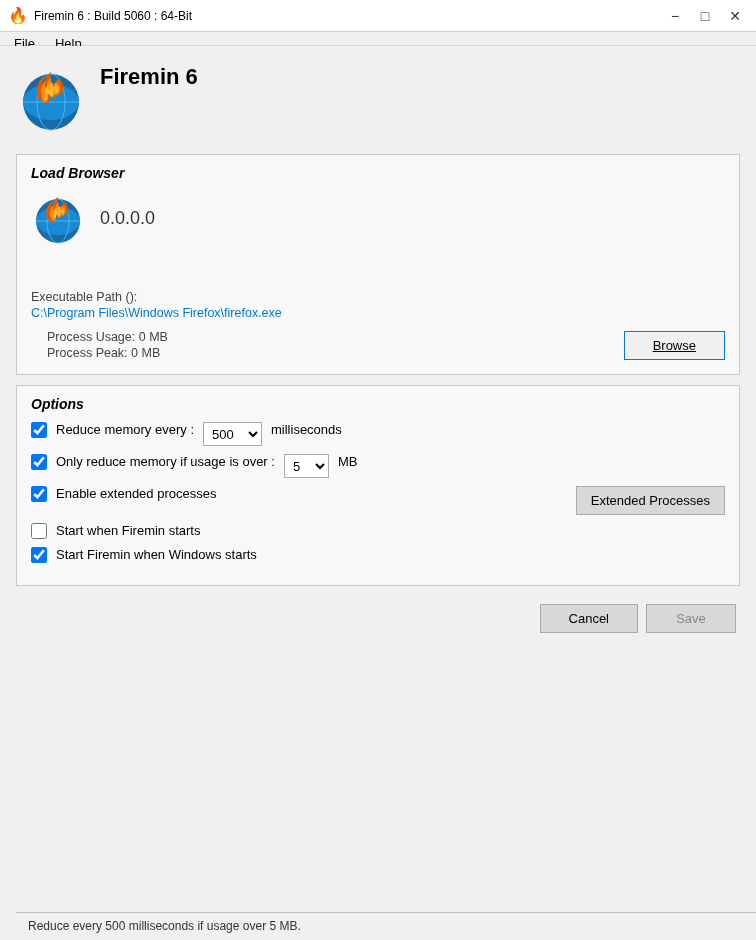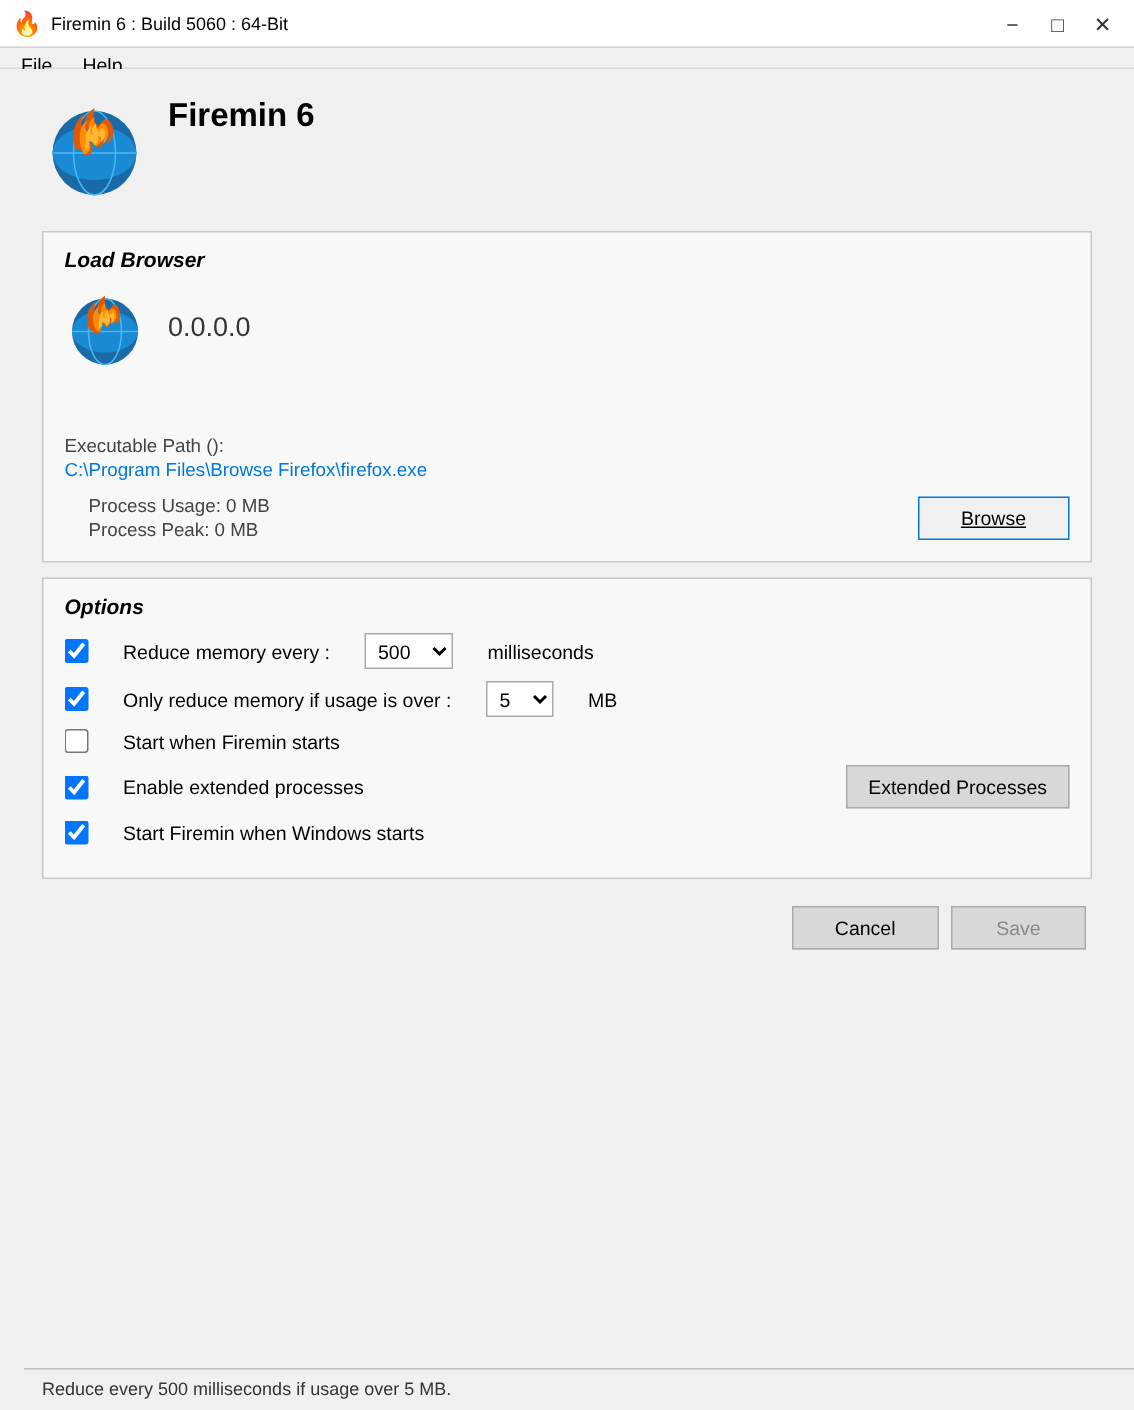--- a/index.html
+++ b/index.html
@@ -61,21 +61,21 @@
     .menu-item {
       padding: 2px 10px;
       cursor: pointer;
       font-size: 13px;
       color: #000;
     }
 
     
     .main-content {
       flex: 1;
-      padding: 12px 28px;
+      padding: 12px 16px;
       background: #f0f0f0;
       display: flex;
       flex-direction: column;
       gap: 10px;
     }
 
     
     .app-header {
       display: flex;
       align-items: flex-start;
@@ -169,23 +169,23 @@
       background: #f0f0f0;
       color: #000;
       cursor: pointer;
       min-width: 100px;
       text-decoration: underline;
     }
 
     
     .options-row {
       display: flex;
-      align-items: center;
+      align-items: flex-start;
       margin-bottom: 8px;
-      gap: 23px;
+      gap: 9px;
     }
     .options-row input[type="checkbox"] {
       width: 16px;
       height: 16px;
       cursor: pointer;
       flex-shrink: 0;
     }
     .options-row label {
       font-size: 13px;
       color: #000;
@@ -306,21 +306,21 @@
           <line x1="5" y1="30" x2="49" y2="30" stroke="#4ab8f0" stroke-width="1"></line>
           <path d="M16 28 Q13 16 21 10 Q18 18 23 18 Q20 11 27 6 Q26 14 30 16 Q33 9 36 14 Q39 21 34 26 Q35 18 30 18 Q33 24 28 28 Q26 22 23 24 Q26 30 21 32 Q19 30 16 28Z" fill="#e05a00"></path>
           <path d="M20 27 Q17 18 23 13 Q21 19 25 19 Q23 15 27 11 Q27 16 29 18 Q31 13 34 16 Q36 21 32 25 Q33 19 30 20 Q32 24 28 27 Q26 23 24 24 Q26 29 22 30 Q21 29 20 27Z" fill="#ff8c00"></path>
           <path d="M23 25 Q22 19 26 16 Q25 21 27 21 Q26 18 29 15 Q29 18 30 20 Q32 16 33 18 Q34 22 31 25 Q32 20 30 21 Q31 24 28 26 Q27 23 25 24 Q26 27 23 28 Q22 27 23 25Z" fill="#ffb830"></path>
         </svg>
       </div>
       <span class="browser-version">0.0.0.0</span>
     </div>
 
     <div class="exe-path-label">Executable Path ():</div>
-    <a class="exe-path-link">C:\Program Files\Browse Firefox\firefox.exe</a>
+    <a class="exe-path-link">C:\Program Files\Windows Firefox\firefox.exe</a>
 
     <div class="usage-browse-row">
       <div class="usage-info">
         <div class="usage-row"><span>Process Usage: </span><span>0 MB</span></div>
         <div class="usage-row"><span>Process Peak: </span><span>0 MB</span></div>
       </div>
       <button class="browse-btn">Browse</button>
     </div>
   </div>
 
@@ -348,32 +348,32 @@
         <option>1</option>
         <option>2</option>
         <option>10</option>
         <option>20</option>
         <option>50</option>
       </select>
       <span class="mb-label">MB</span>
     </div>
 
     <div class="options-row">
-      <input type="checkbox" id="chk_start" style="">
-      <label for="chk_start">Start  when Firemin starts</label>
-    </div>
-
-    <div class="options-row">
       <input type="checkbox" id="chk_ext" checked="" style="">
       <label for="chk_ext">Enable extended processes</label>
       <div class="spacer"></div>
       <button class="ext-processes-btn">Extended Processes</button>
     </div>
 
     <div class="options-row">
+      <input type="checkbox" id="chk_start" style="">
+      <label for="chk_start">Start  when Firemin starts</label>
+    </div>
+
+    <div class="options-row">
       <input type="checkbox" id="chk_win" checked="" style="">
       <label for="chk_win">Start Firemin when Windows starts</label>
     </div>
   </div>
 
   <div class="bottom-buttons">
     <button class="cancel-btn">Cancel</button>
     <button class="save-btn">Save</button>
   </div>
 

